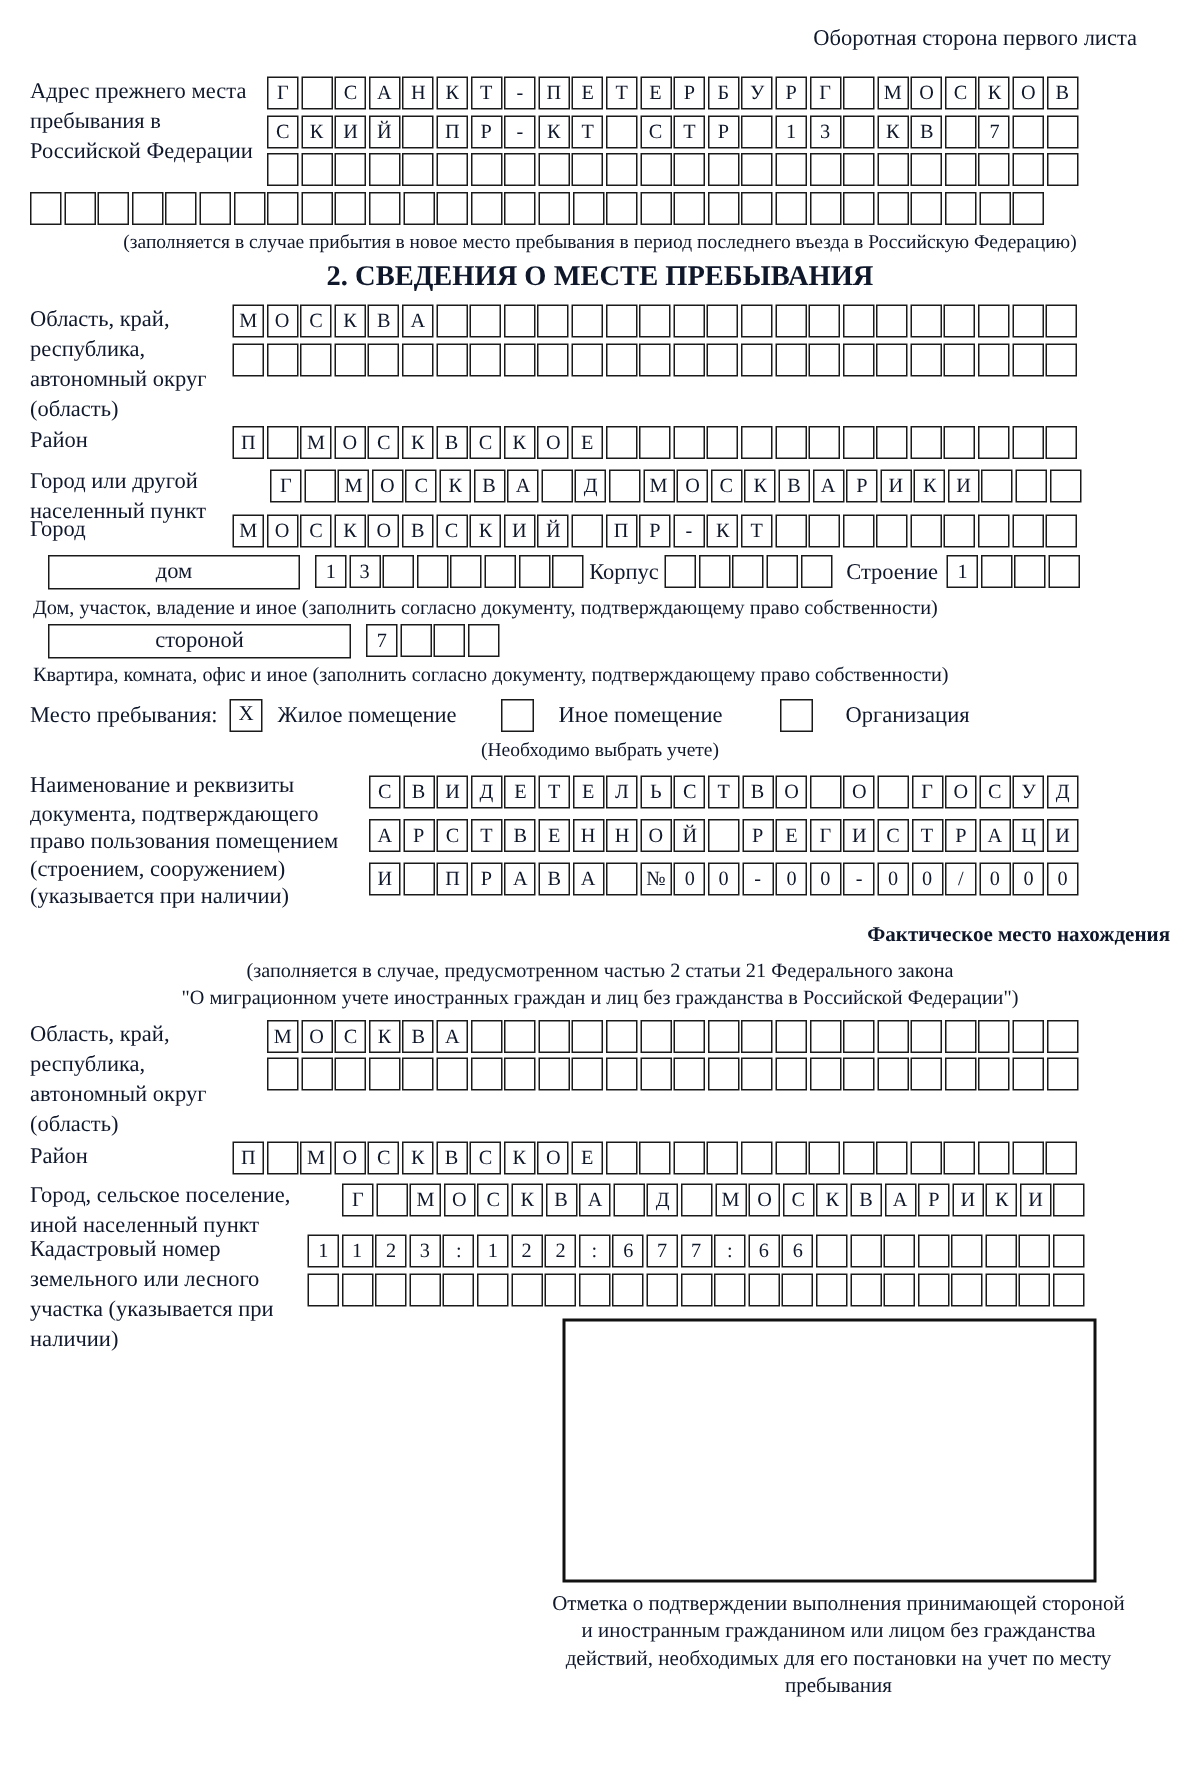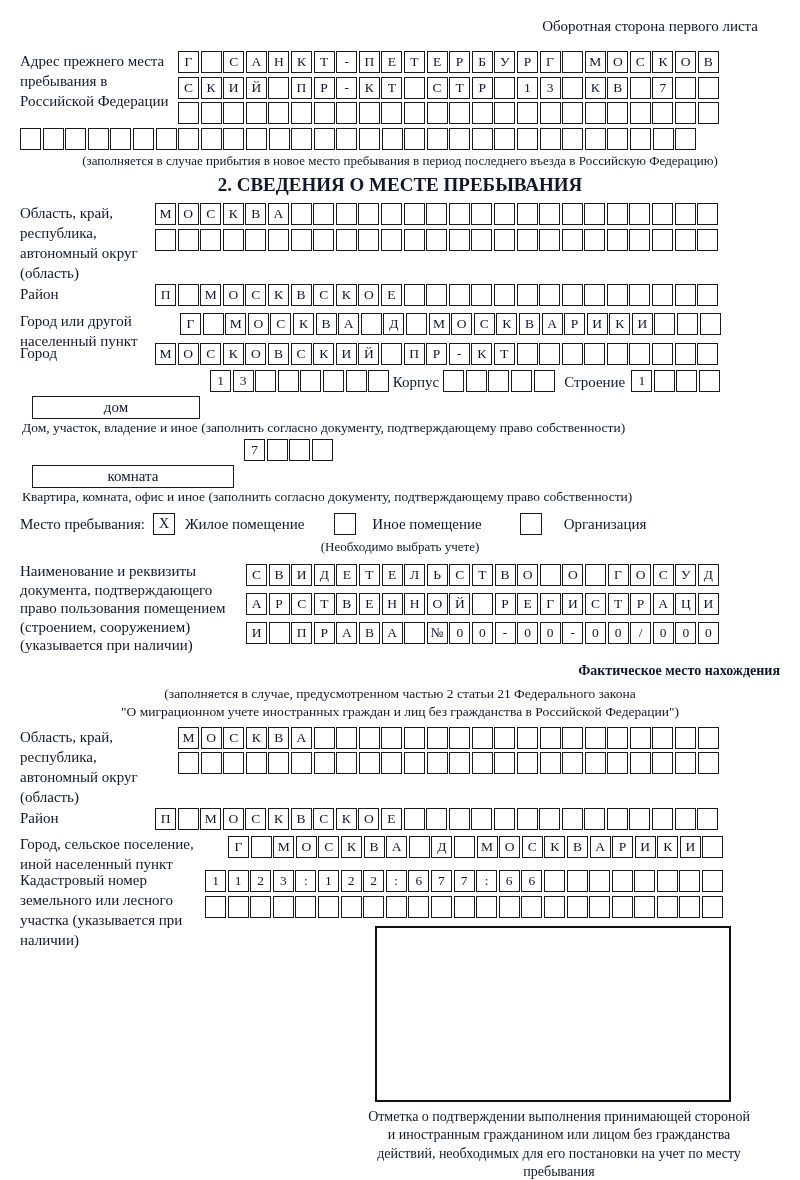--- a/index.html
+++ b/index.html
@@ -17,21 +17,21 @@
   .cells { display:flex; margin-bottom:3.5px; }
   .cell {
     flex:none; width:19px; height:20px; border:1.6px solid #1a1a1a;
     margin-right:1.6px; text-align:center; font-size:13.5px; line-height:20px;
   }
   .cap { font-size:13px; line-height:16px; }
   .cap-center { text-align:center; }
   .sec-title { text-align:center; font-weight:bold; font-size:19px; margin:5px 0 7px 0; }
 
   .widebox { border:1.8px solid #1a1a1a; height:21px; text-align:center;
-    font-size:15px; line-height:21px; flex:none;margin-top:26px; }
+    font-size:15px; line-height:21px; flex:none; }
   .inline-lbl { font-size:15px; line-height:24px; flex:none; }
 
   .chk { flex:none; width:20px; height:20px; border:1.8px solid #1a1a1a;
     text-align:center; font-size:14px; line-height:20px; }
 
   .place-row { display:flex; align-items:center; margin-top:8px; }
   .place-note { text-align:center; font-size:13px; margin-top:4px; }
 
   .fact-title { text-align:right; font-weight:bold; font-size:14px; margin:8px 0 6px 0; }
   .fact-note { text-align:center; font-size:13.5px; line-height:18px; }
@@ -342,21 +342,21 @@
     <div class="cells">
         <span class="cell">1</span>
         <span class="cell"></span>
         <span class="cell"></span>
         <span class="cell"></span>
       </div>
   </div>
   <div class="cap" style="font-size:13.5px; margin:1px 0 3px 2px;">Дом, участок, владение и иное (заполнить согласно документу, подтверждающему право собственности)</div>
 
   <div class="frow" style="margin-left:12px;">
-    <div class="widebox" style="width:200px;">комната</div>
+    <div class="widebox" style="width:200px;">стороной</div>
     <div style="width:10px;"></div>
     <div class="cells">
         <span class="cell">7</span>
         <span class="cell"></span>
         <span class="cell"></span>
         <span class="cell"></span>
       </div>
   </div>
   <div class="cap" style="font-size:13.5px; margin:1px 0 0 2px;">Квартира, комната, офис и иное (заполнить согласно документу, подтверждающему право собственности)</div>
 

